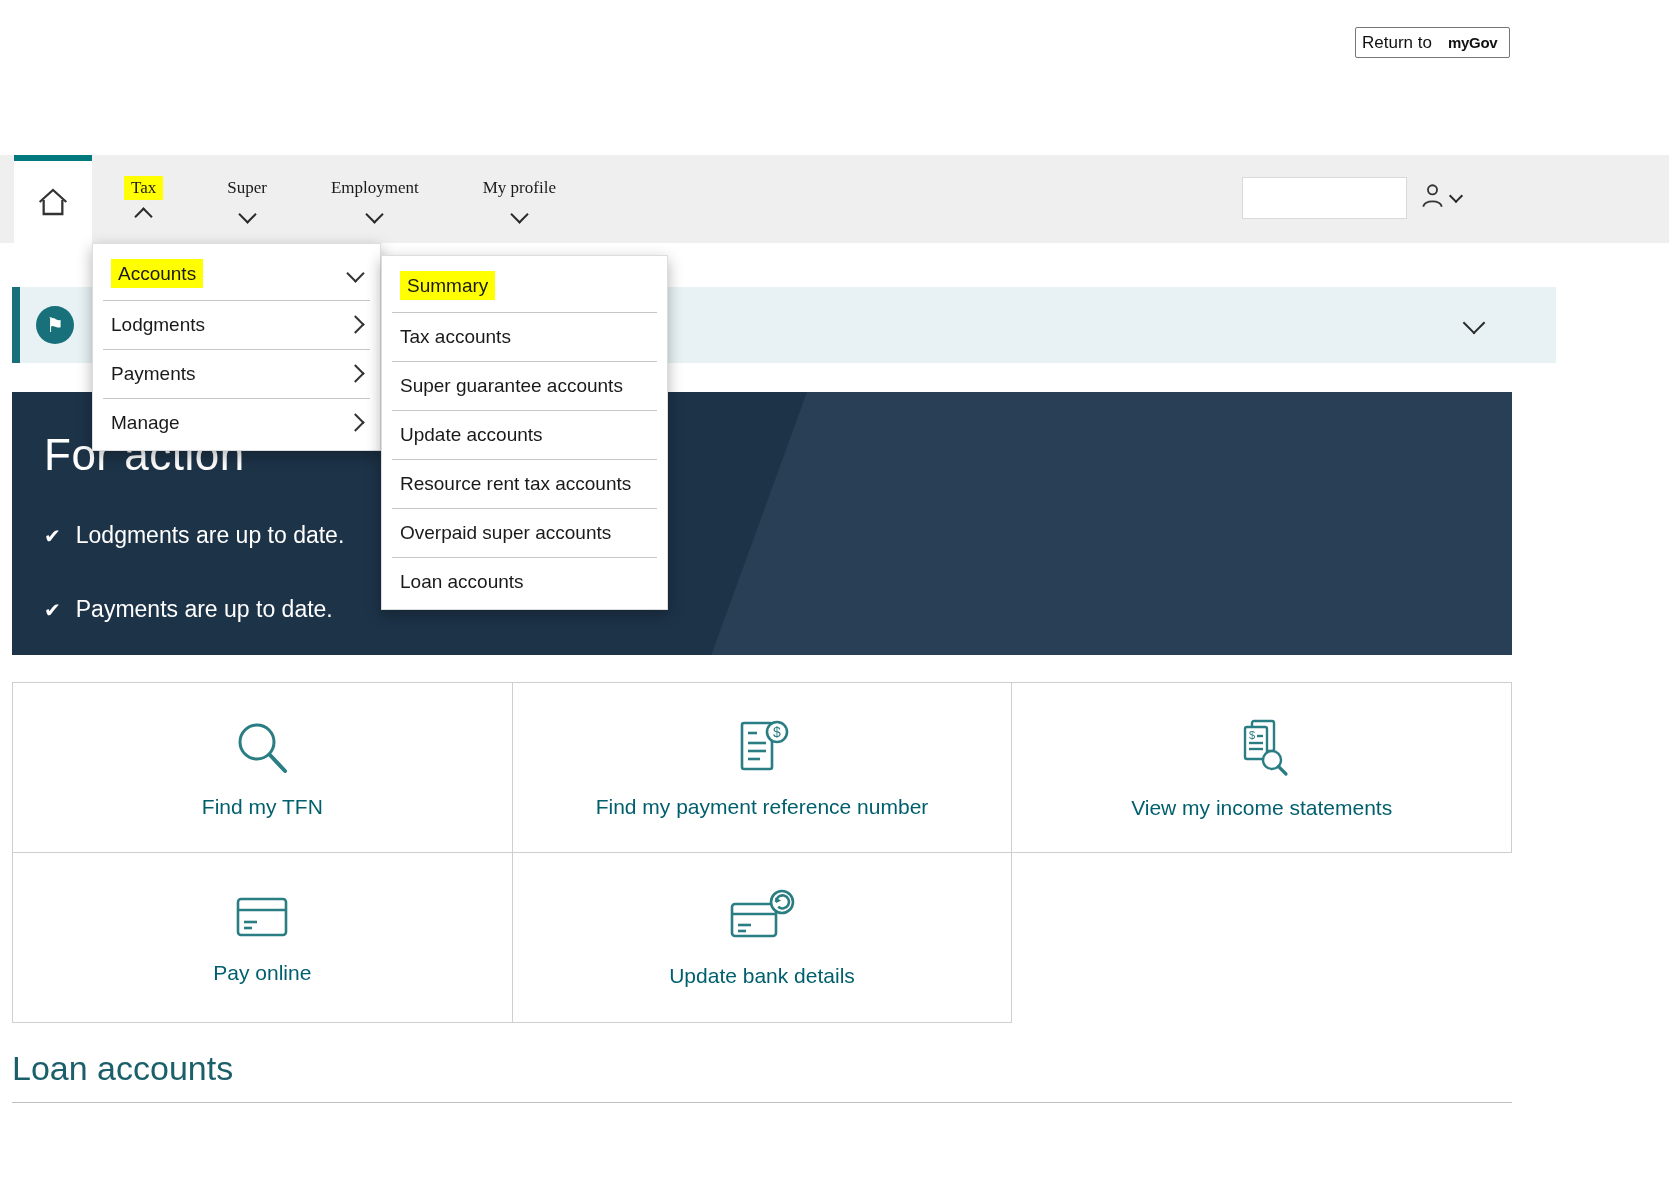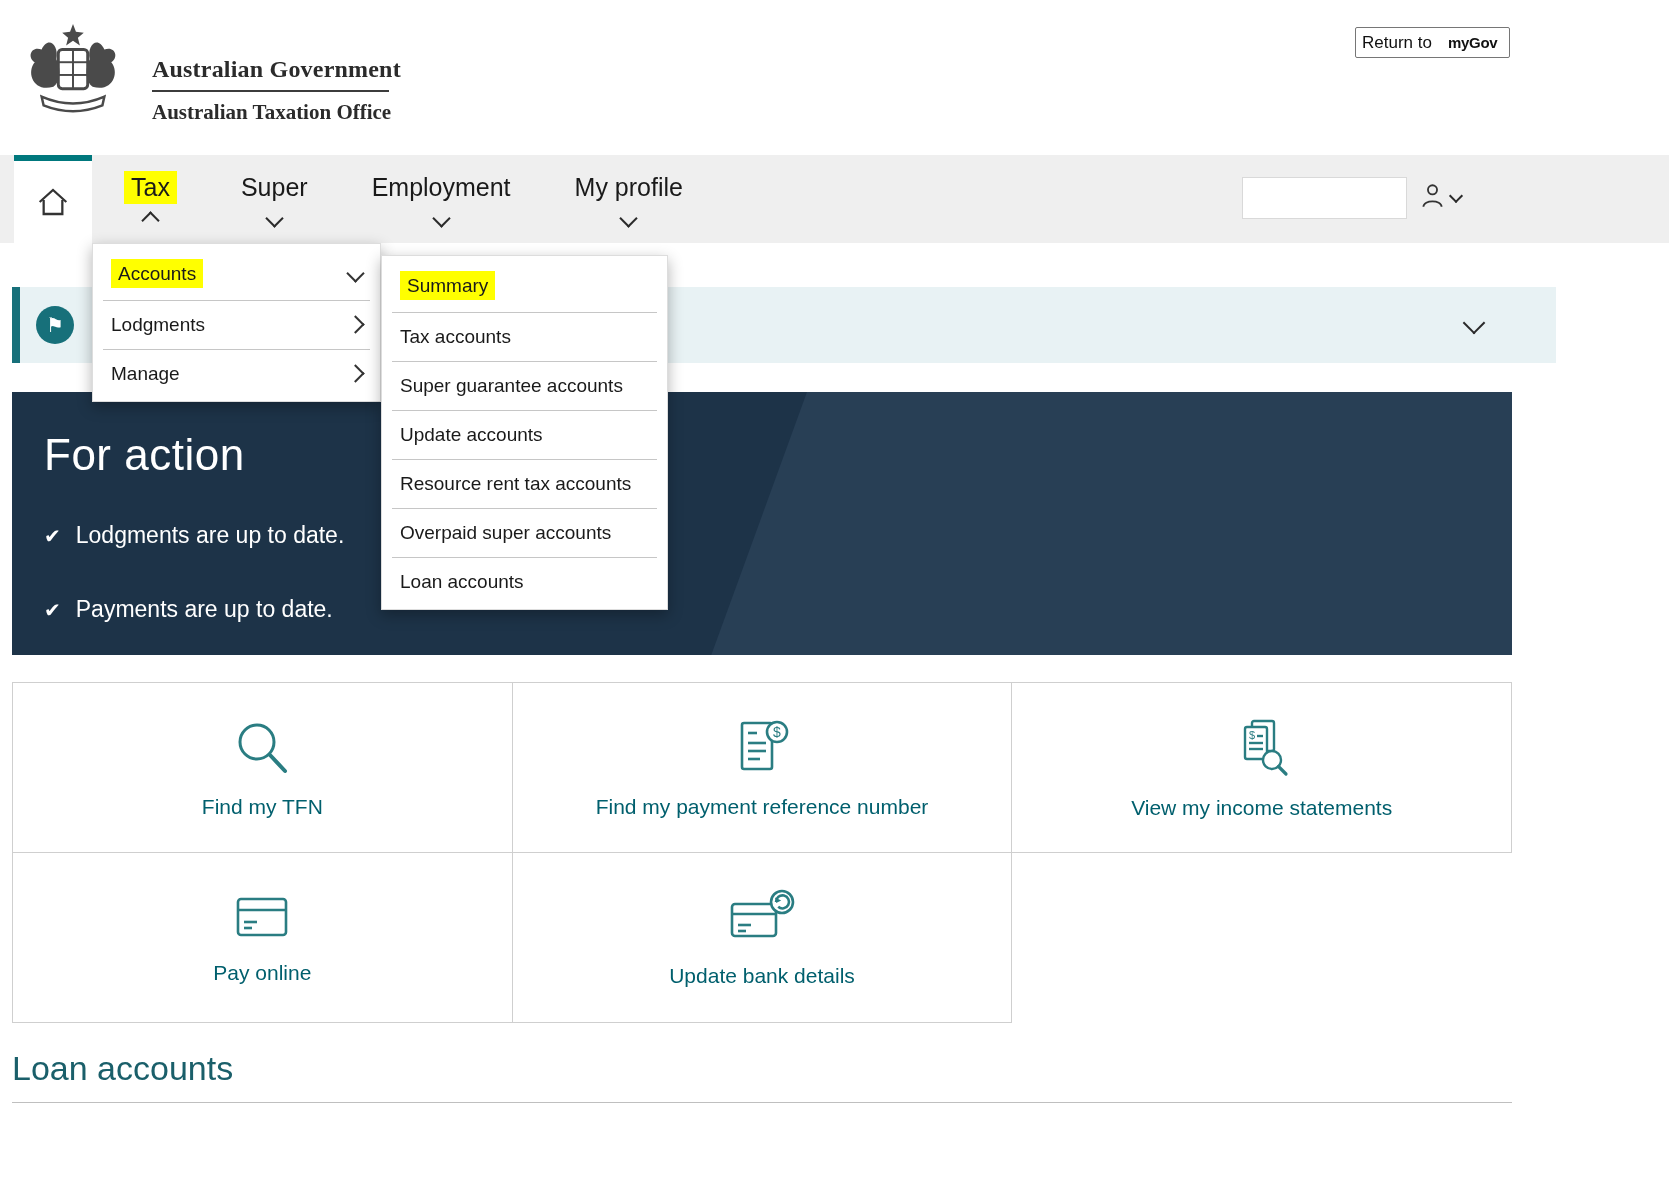--- a/index.html
+++ b/index.html
@@ -14,21 +14,21 @@
   .gov{font-size:24px;font-weight:bold;color:#2b2b2b;letter-spacing:.2px;}
   .logo-divider{width:237px;height:2px;background:#3c3c3c;margin:7px 0 8px;}
   .dept{font-size:21px;font-weight:bold;color:#2b2b2b;}
   .return-btn{position:absolute;right:159px;top:27px;height:31px;min-width:155px;background:#fff;border:1px solid #767676;border-radius:2px;display:flex;align-items:center;justify-content:flex-start;gap:16px;font-size:17px;color:#111;cursor:pointer;font-family:"Liberation Sans",sans-serif;}
   .mygov{display:inline-flex;flex-direction:row;align-items:flex-start;font-weight:bold;font-size:15px;line-height:13px;letter-spacing:-.3px;}
 
   
   .main-nav{position:relative;height:88px;background:#efefef;}
   .home-tab{position:absolute;left:14px;top:0;width:78px;height:88px;background:#fff;border-top:6px solid #00787d;box-sizing:border-box;display:flex;align-items:center;justify-content:center;cursor:pointer;}
   .nav-items{position:absolute;left:124px;top:0;height:88px;display:flex;gap:64px;align-items:center;}
-  .nav-item{display:flex;flex-direction:column;align-items:center;gap:10px;cursor:pointer;font-size:25px;}
+  .nav-item{display:flex;flex-direction:column;align-items:center;gap:10px;cursor:pointer;font-size:17px;font-family:Liberation Serif, serif;}
   .hl{background:#ffff00;padding:2px 7px;}
   .chev{display:inline-block;width:11px;height:11px;border-right:2px solid #2a2a2a;border-bottom:2px solid #2a2a2a;}
   .chev.down{transform:rotate(45deg);}
   .chev.up{transform:rotate(225deg);}
   .chev.right{transform:rotate(-45deg);}
   .chev.sm{width:8px;height:8px;}
   .chev.lg{width:14px;height:14px;}
   .search-input{position:absolute;right:262px;top:22px;width:165px;height:42px;border:1px solid #d9d9d9;background:#fff;box-sizing:border-box;font-size:18px;padding:0 10px;}
   .user-menu{position:absolute;right:208px;top:28px;display:flex;align-items:center;gap:7px;cursor:pointer;}
 
@@ -64,37 +64,20 @@
   .menu-tax{left:92px;top:243px;width:289px;}
   .menu-accounts{left:381px;top:255px;width:287px;}
   .menu .chev{border-color:#333;}
 </style>
 </head>
 <body>
 
 <div class="page">
 
   <header class="site-header">
-    <div class="logo">
-      <svg class="coat-of-arms" width="118" height="102" viewBox="0 0 120 104">
-        <path d="M60 2 l3 8 8 1 -6 5 2 8 -7 -5 -7 5 2 -8 -6 -5 8 -1 z" fill="#4a4a4a"></path>
-        <rect x="45" y="28" width="30" height="40" rx="4" fill="none" stroke="#4a4a4a" stroke-width="3"></rect>
-        <line x1="45" y1="41" x2="75" y2="41" stroke="#4a4a4a" stroke-width="2"></line>
-        <line x1="45" y1="54" x2="75" y2="54" stroke="#4a4a4a" stroke-width="2"></line>
-        <line x1="60" y1="28" x2="60" y2="68" stroke="#4a4a4a" stroke-width="2"></line>
-        <path d="M40 66 C20 72 12 52 21 41 C13 36 17 24 28 28 C34 14 46 22 43 38 C49 50 46 62 40 66 Z" fill="#4a4a4a"></path>
-        <path d="M80 66 C100 72 108 52 99 41 C107 36 103 24 92 28 C86 14 74 22 77 38 C71 50 74 62 80 66 Z" fill="#4a4a4a"></path>
-        <path d="M28 76 Q60 90 92 76 L90 85 Q60 97 30 85 Z" fill="none" stroke="#4a4a4a" stroke-width="2.5"></path>
-      </svg>
-      <div class="logo-text">
-        <div class="gov">Australian Government</div>
-        <div class="logo-divider"></div>
-        <div class="dept">Australian Taxation Office</div>
-      </div>
-    </div>
     <button class="return-btn">
       <span>Return to</span>
       <span class="mygov">
         <span>my</span>
         <span>Gov</span>
       </span>
     </button>
   </header>
 
   <nav class="main-nav">
@@ -229,20 +212,24 @@
   <ul class="menu menu-tax">
     <li>
       <span class="hl">Accounts</span>
       <span class="chev down"></span>
     </li>
     <li>
       <span>Lodgments</span>
       <span class="chev right"></span>
     </li>
     <li>
+      <span>Payments</span>
+      <span class="chev right"></span>
+    </li>
+    <li>
       <span>Manage</span>
       <span class="chev right"></span>
     </li>
   </ul>
 
   <ul class="menu menu-accounts">
     <li>
       <span class="hl">Summary</span>
     </li>
     <li>

